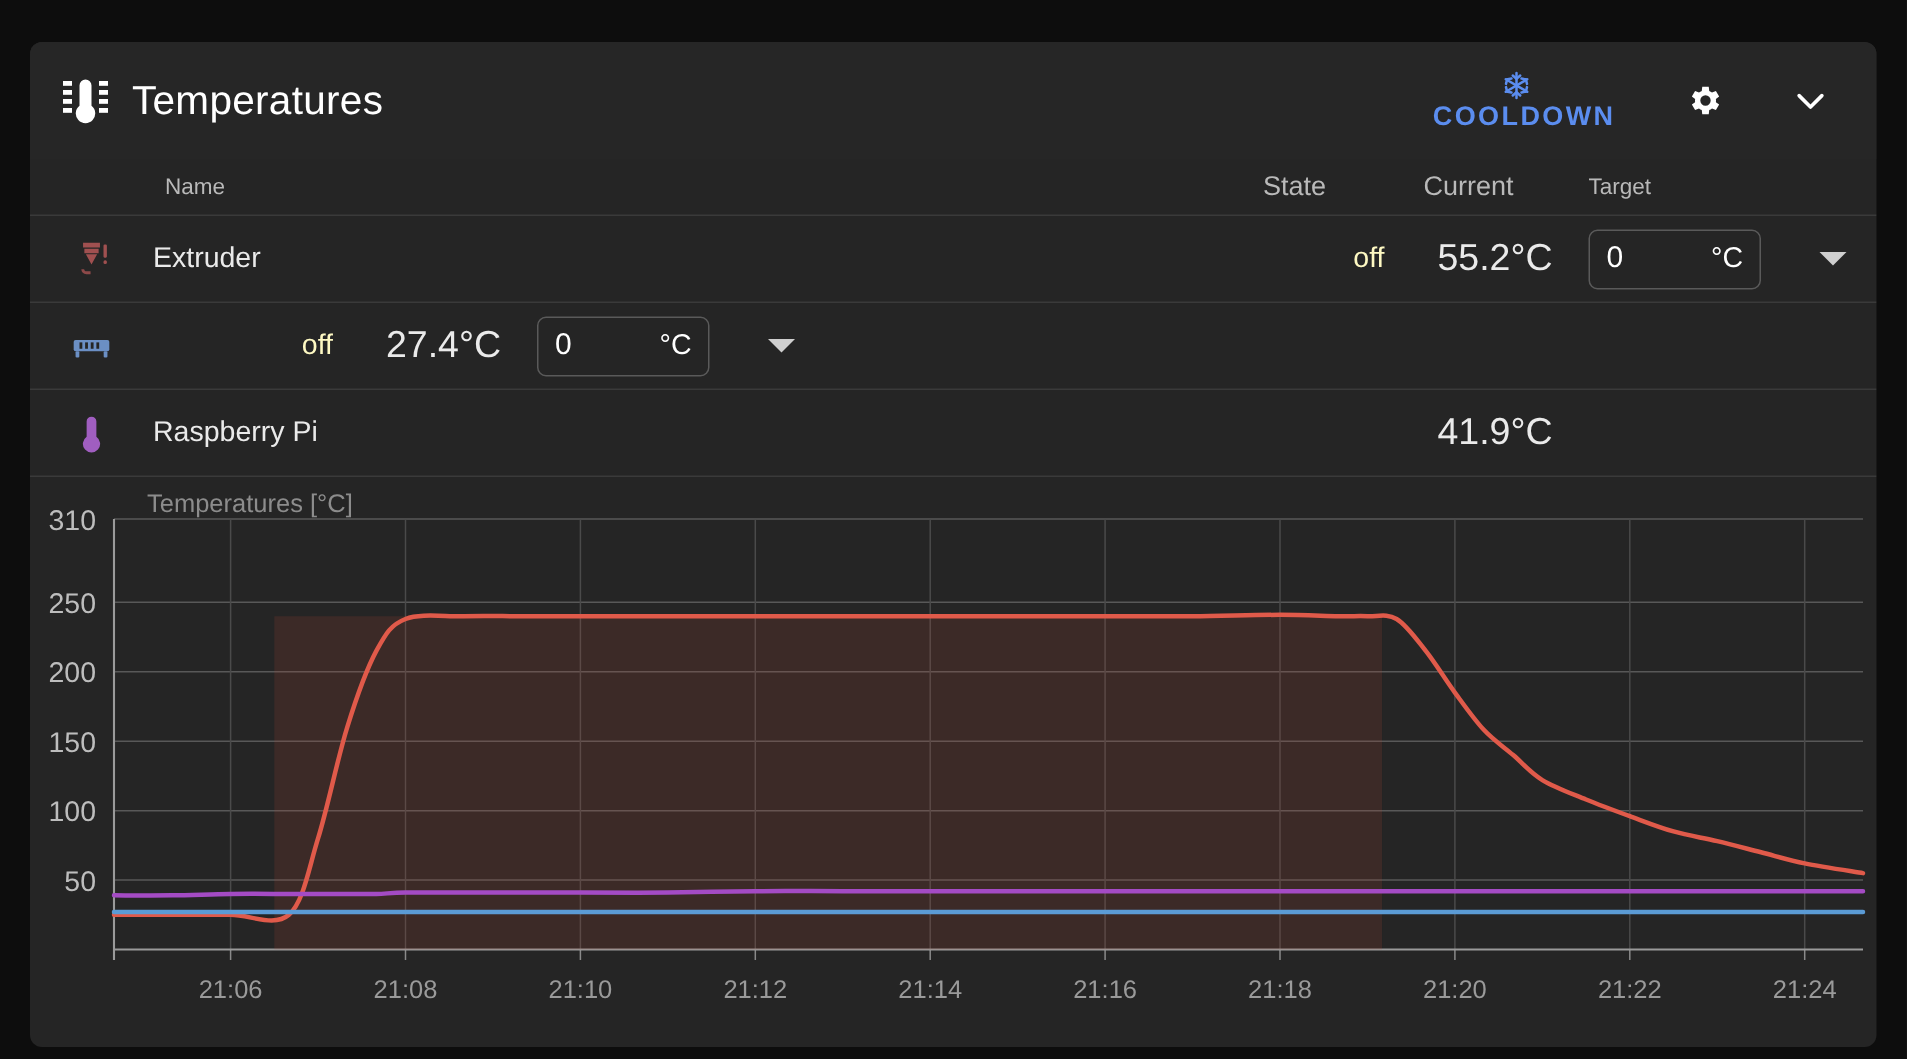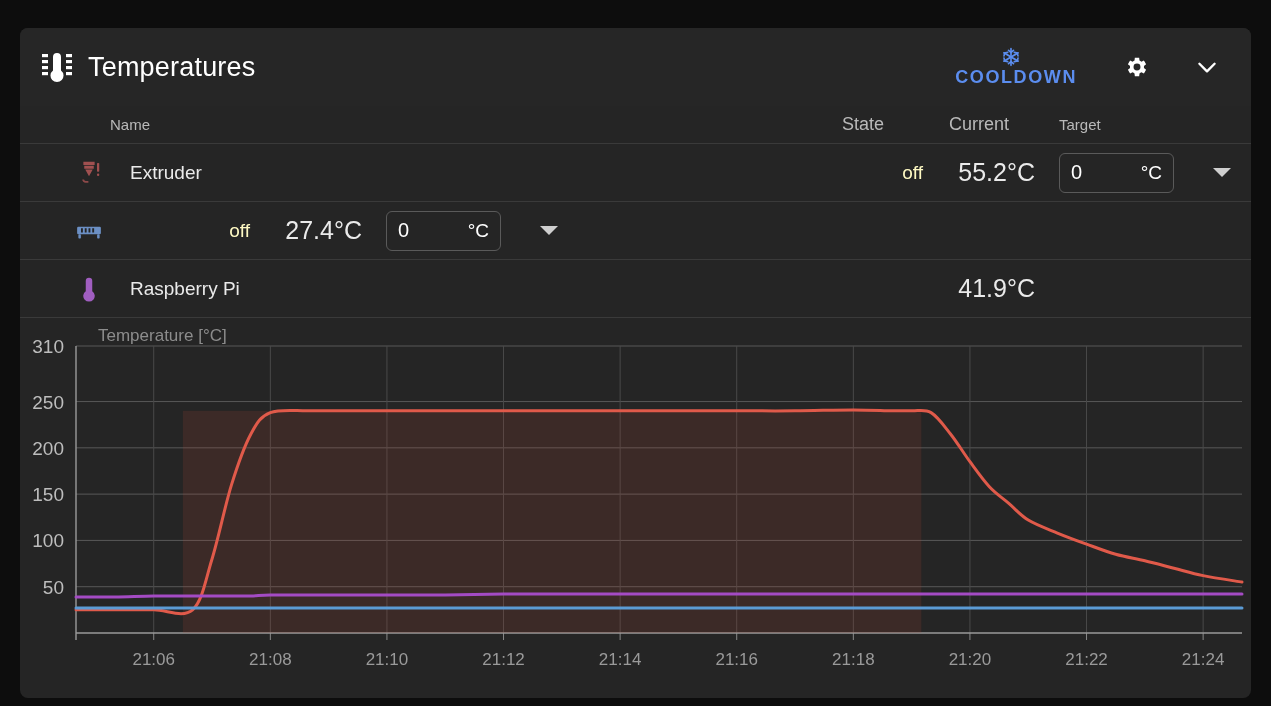--- a/index.html
+++ b/index.html
@@ -65,21 +65,20 @@
     font-size: 15px;
     color: #b9b9b9;
     border-bottom: 1px solid #3a3a3a;
     padding-left: 8px;
   }
   .row {
     height: 58px;
     display: flex;
     align-items: center;
     border-bottom: 1px solid #3a3a3a;
-    padding-left: 28px;
   }
   .c-icon   { width: 82px; flex: 0 0 82px; display:flex; align-items:center; justify-content:center; }
   .c-name   { flex: 1 1 auto; font-size: 19px; color: #eaeaea; }
   .c-state  { width: 120px; flex: 0 0 120px; text-align: right; font-size: 19px; color: #fef9c3; }
   .c-current{ width: 120px; flex: 0 0 120px; text-align: right; font-size: 25px; color: #eaeaea; padding-right: 8px;}
   .c-target { width: 150px; flex: 0 0 150px; display:flex; align-items:center; padding-left: 16px;}
   .c-chev   { width: 58px; flex: 0 0 58px; display:flex; align-items:center; justify-content:center;}
   .table-head .c-state, .table-head .c-current { color:#b9b9b9; font-size:18px;text-align:center; }
   .table-head .c-target { color:#b9b9b9; font-size:15px; }
   .table-head .c-name { color:#b9b9b9; font-size:15px; }
@@ -240,21 +239,21 @@
       </svg>
     </div>
     <div class="c-name">Raspberry Pi</div>
     <div class="c-state"></div>
     <div class="c-current">41.9°C</div>
     <div class="c-target"></div>
     <div class="c-chev"></div>
   </div>
 
   <div class="chart-area">
-    <div class="chart-title">Temperature [°C]</div>
+    <div class="chart-title">Temperatures [°C]</div>
     <svg class="chart" id="chart-svg" viewBox="0 0 1231 375">
         <line x1="56" y1="268.7096774193548" x2="1222" y2="268.7096774193548" stroke="#585858" stroke-width="1"></line>
         <text x="44" y="275.7096774193548" text-anchor="end" class="ytick-text">50</text>
         <line x1="56" y1="222.4193548387097" x2="1222" y2="222.4193548387097" stroke="#585858" stroke-width="1"></line>
         <text x="44" y="229.4193548387097" text-anchor="end" class="ytick-text">100</text>
         <line x1="56" y1="176.1290322580645" x2="1222" y2="176.1290322580645" stroke="#585858" stroke-width="1"></line>
         <text x="44" y="183.1290322580645" text-anchor="end" class="ytick-text">150</text>
         <line x1="56" y1="129.83870967741936" x2="1222" y2="129.83870967741936" stroke="#585858" stroke-width="1"></line>
         <text x="44" y="136.83870967741936" text-anchor="end" class="ytick-text">200</text>
         <line x1="56" y1="83.5483870967742" x2="1222" y2="83.5483870967742" stroke="#585858" stroke-width="1"></line>

